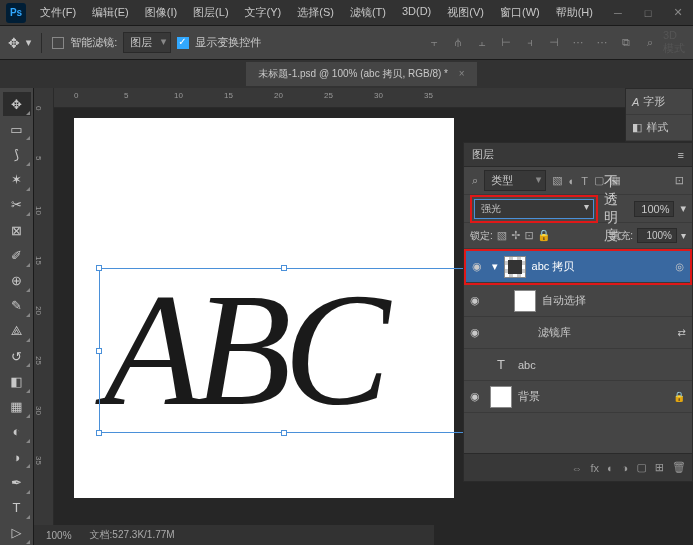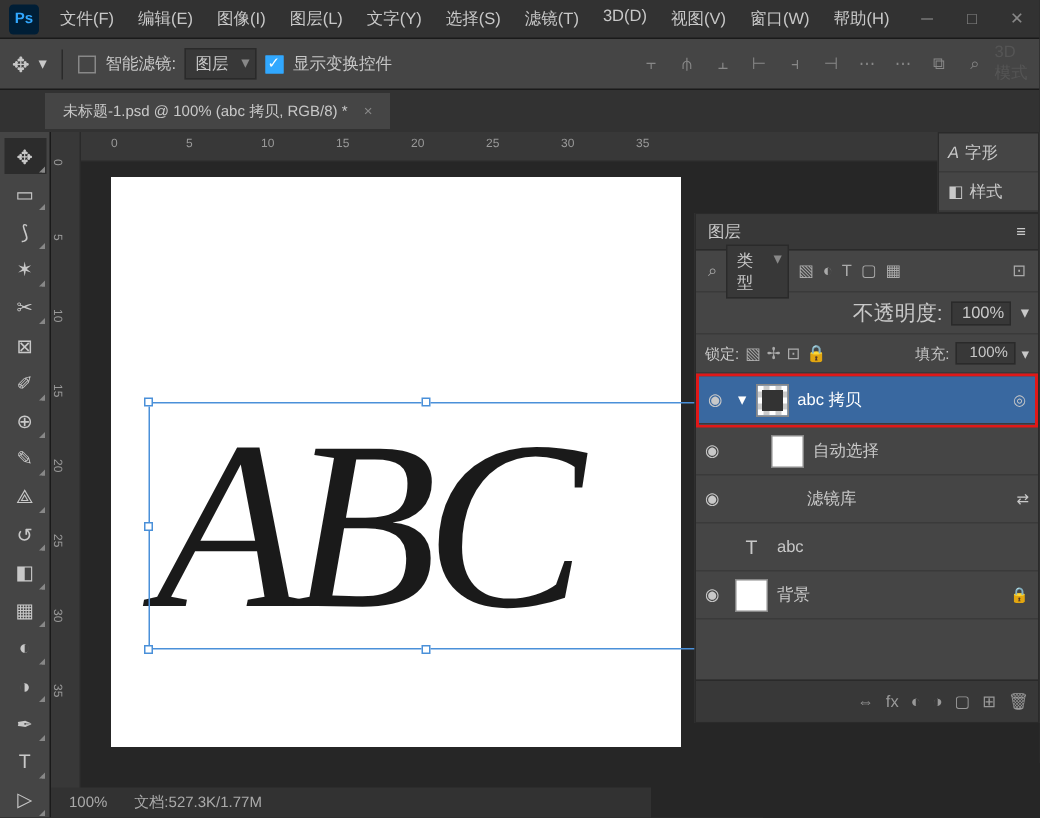--- a/index.html
+++ b/index.html
@@ -13,21 +13,21 @@
 .optbar { height:34px; background:#454545; border-bottom:1px solid #1a1a1a; display:flex; align-items:center; padding:0 8px; gap:6px; }
 .move-icon { font-size:14px; }
 .sep { width:1px; height:20px; background:#2a2a2a; margin:0 4px; }
 .chk { width:12px; height:12px; border:1px solid #888; }
 .chk.on { background:#31a8ff; border-color:#31a8ff; position:relative; }
 .chk.on::after { content:'✓'; position:absolute; top:-2px; left:0; color:#fff; font-size:10px; }
 .dd { background:#383838; border:1px solid #2a2a2a; padding:2px 18px 2px 6px; position:relative; }
 .dd::after { content:'▾'; position:absolute; right:4px; top:2px; color:#888; }
 .align { display:flex; gap:2px; margin-left:auto; }
 .abtn { width:22px; height:22px; display:flex; align-items:center; justify-content:center; color:#888; }
-.tabbar { height:28px; background:#323232; display:flex; align-items:center; padding-left:30px; }
+.tabbar { height:28px; background:#323232; display:flex; align-items:center; padding-left:30px;justify-content:center; }
 .tab { background:#454545; padding:5px 12px; font-size:10px; position:relative; }
 .tab .x { margin-left:8px; color:#888; }
 .main { display:flex; height:calc(545px - 26px - 34px - 28px); }
 .toolbox { width:34px; background:#454545; border-right:1px solid #1a1a1a; display:flex; flex-direction:column; align-items:center; padding-top:4px; gap:1px; }
 .tool { width:28px; height:25px; display:flex; align-items:center; justify-content:center; color:#c8c8c8; font-size:13px; cursor:pointer; position:relative; }
 .tool.sel { background:#2c2c2c; }
 .tool .tri { position:absolute; bottom:1px; right:1px; width:0; height:0; border:2px solid transparent; border-right-color:#888; border-bottom-color:#888; }
 .workspace { flex:1; display:flex; }
 .ruler-v { width:20px; background:#383838; border-right:1px solid #2a2a2a; position:relative; }
 .ruler-v .tick { position:absolute; left:0; font-size:8px; color:#999; writing-mode:vertical-rl; }
@@ -193,29 +193,32 @@
 </div>
 
 <div class="layers">
   <div class="phead">
     <span>图层</span>
     <div class="flex"></div>
     <span>≡</span>
   </div>
   <div class="filter-row">
     <span class="ficon">⌕</span>
-    <div class="dd" style="width:42px">类型</div>
+    <div class="dd" style="width:62px">类型</div>
     <span class="ficon">▧</span>
     <span class="ficon">◐</span>
     <span class="ficon">T</span>
     <span class="ficon">▢</span>
     <span class="ficon">▦</span>
     <span class="ficon" style="margin-left:auto">⊡</span>
   </div>
   <div class="blend-row">
+    <div style="position:relative;padding:2px" class="hl-red">
+      <div class="blend-dd">强光</div>
+    </div>
     <span style="font-size:14px;margin-left:auto">不透明度:</span>
     <span class="val">100%</span>
     <span>▾</span>
   </div>
   <div class="lock-row">
     <span>锁定:</span>
     <span class="ficon">▧</span>
     <span class="ficon">✢</span>
     <span class="ficon">⊡</span>
     <span class="ficon">🔒</span>

